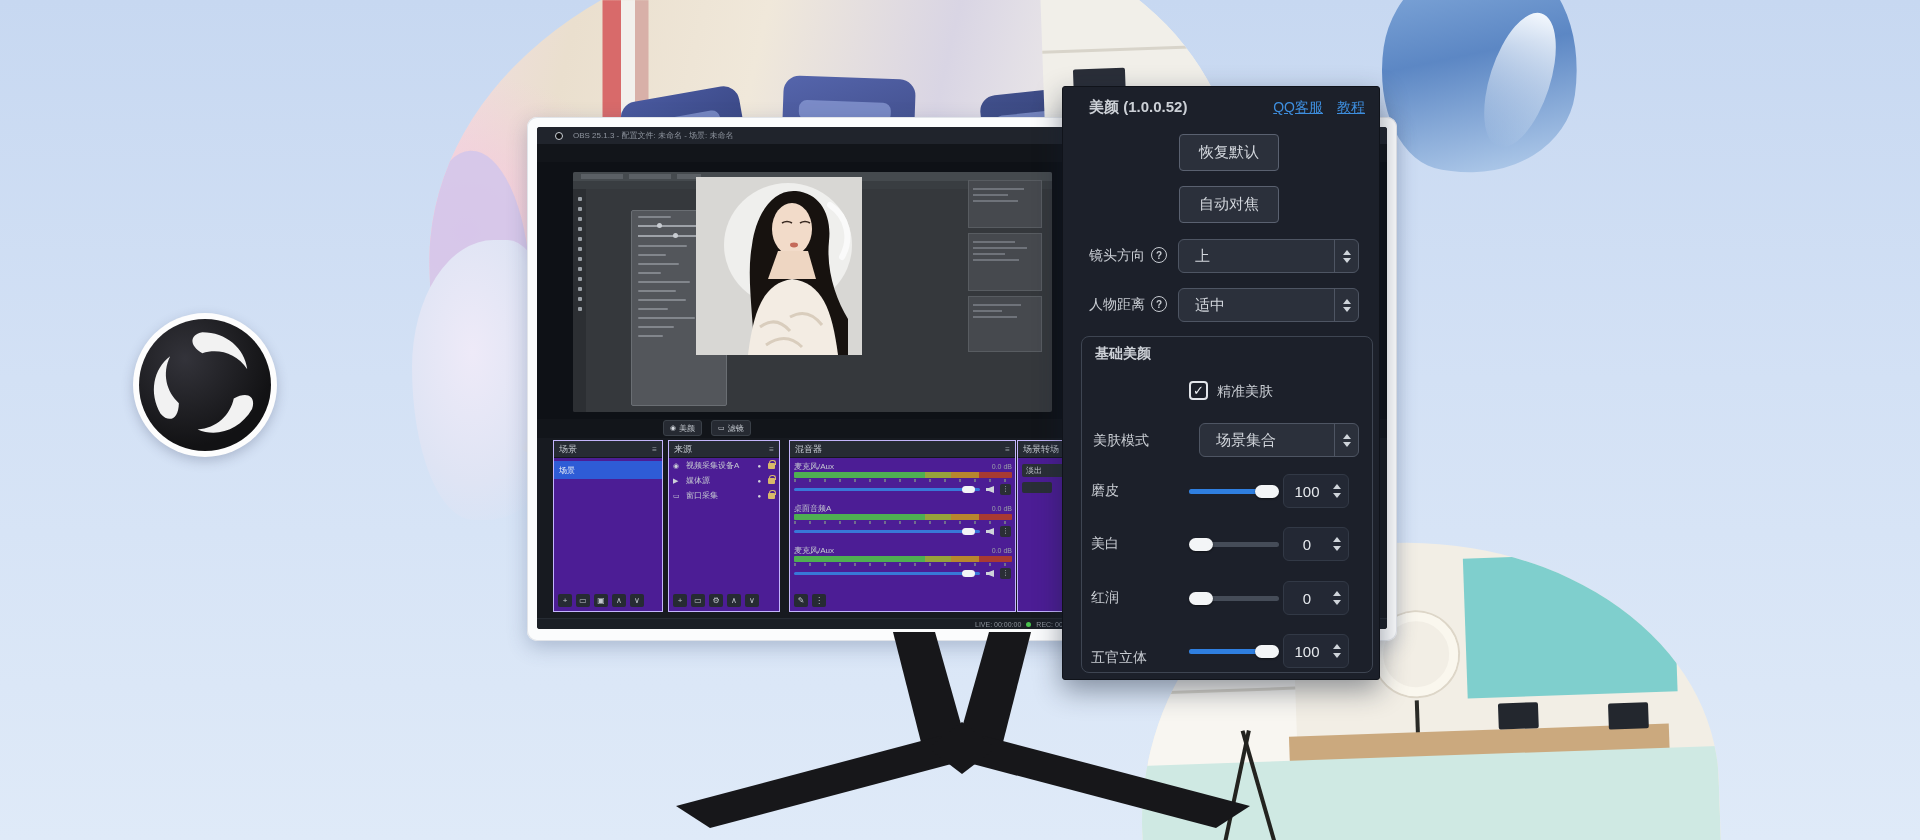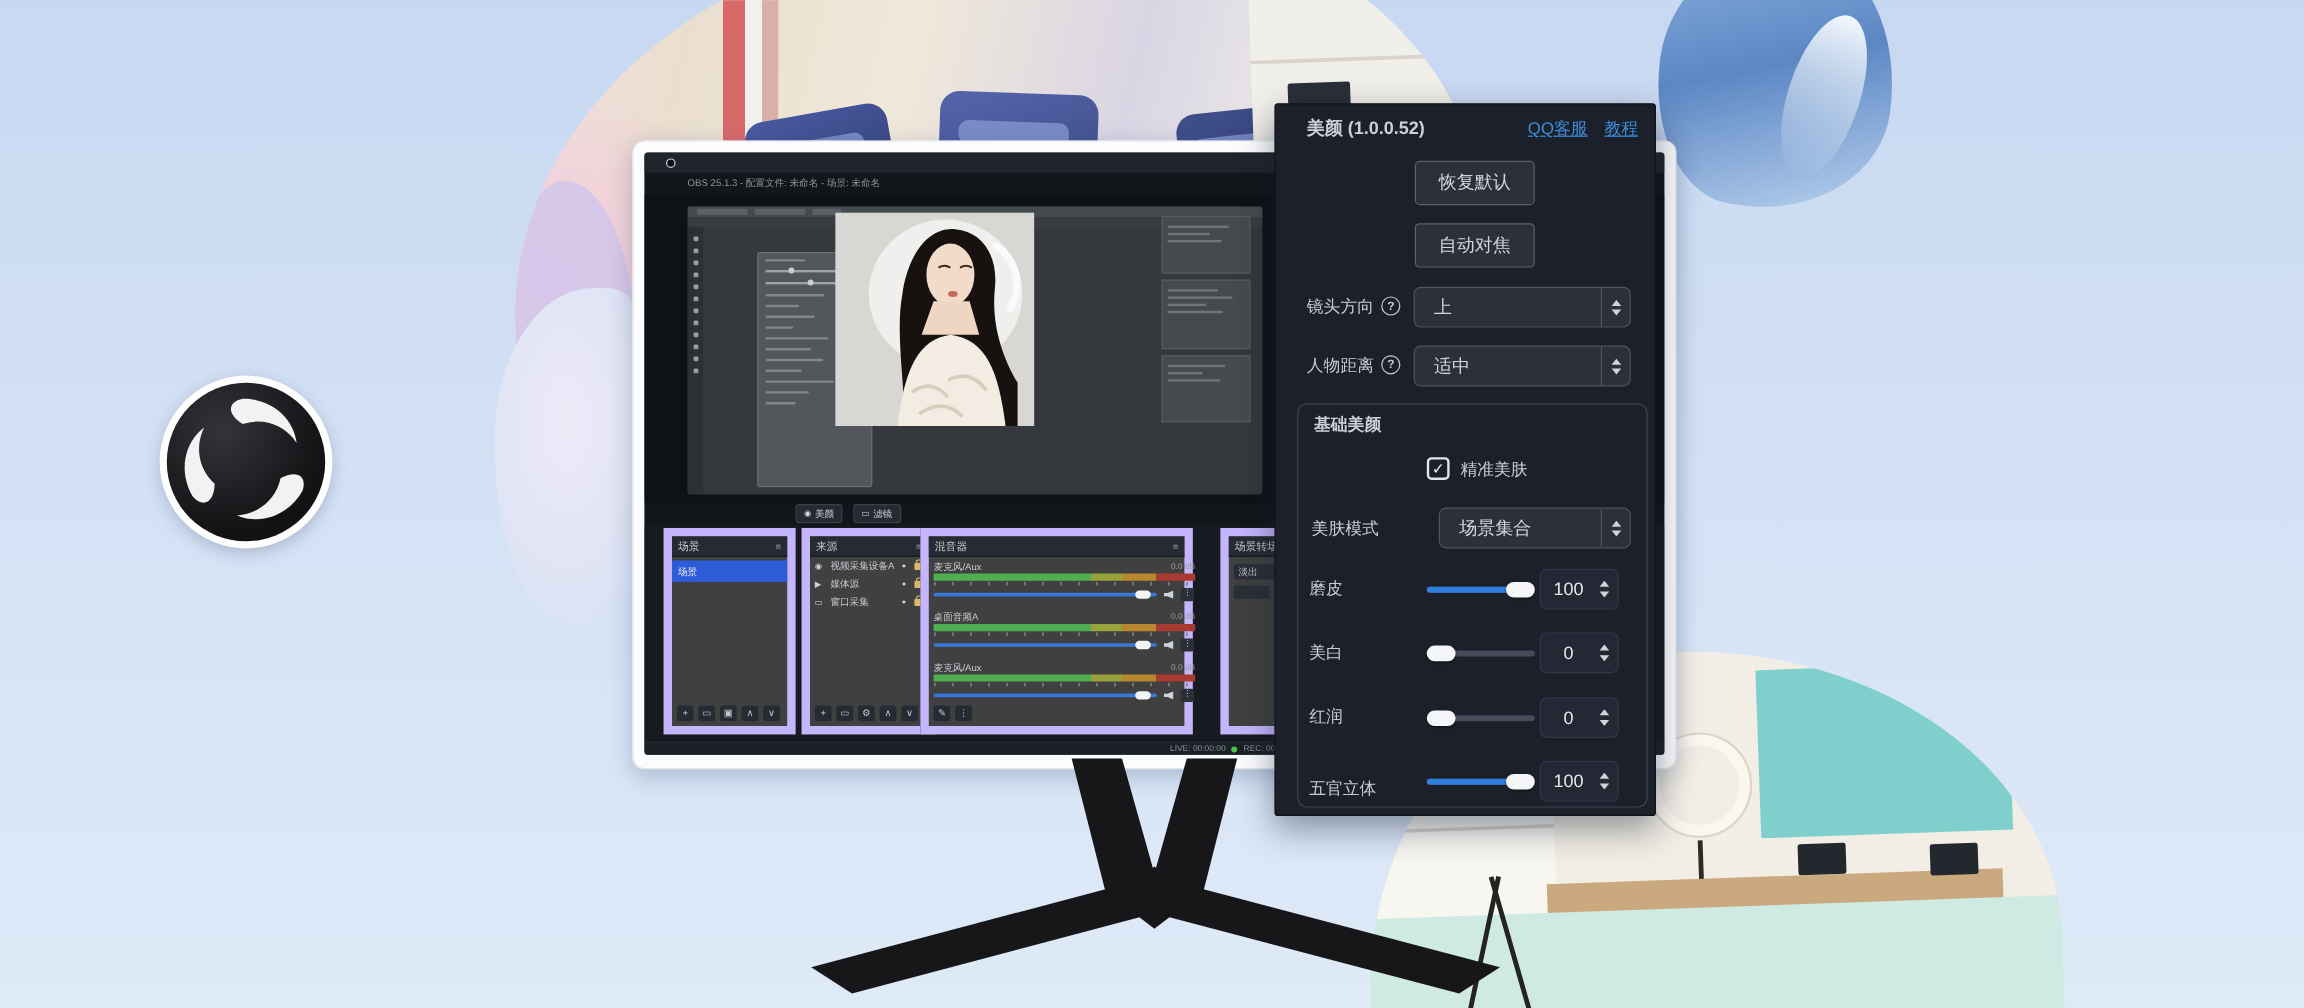--- a/index.html
+++ b/index.html
@@ -74,21 +74,21 @@
     border-radius:10px; box-shadow:0 6px 20px rgba(60,80,120,.3), inset 0 0 0 1px #e1e4e9; }
   .monitor-screen { left:537px; top:127px; width:850px; height:502px; background:#12151a;
     border-radius:3px; overflow:hidden; }
   .stand-svg { left:640px; top:626px; width:644px; height:204px; }
 
   
   .scr { position:absolute; }
   .titlebar { left:0; top:0; width:850px; height:17px; background:#20242c; }
   .title-dot { left:18px; top:5px; width:8px; height:8px; border-radius:50%;
     background:#0e0f12; border:1.5px solid #cfd4da; }
-  .title-text { left:36px; top:20px; font-size:8px; color:#8e949e; white-space:nowrap; }
+  .title-text { left:36px; top:3px; font-size:8px; color:#8e949e; white-space:nowrap; }
   .menubar { left:0; top:17px; width:850px; height:17px; background:#262b33;
     border-bottom:1px solid #14171c; display:flex; align-items:center; gap:13px; padding-left:12px; }
   .menu-item { font-size:9px; color:#b6bcc4; white-space:nowrap; }
   .previewarea { left:0; top:35px; width:850px; height:257px; background:#0e1116; }
 
   .ps-win { left:36px; top:10px; width:479px; height:240px; background:#35383c; border-radius:2px; overflow:hidden; }
   .ps-bar1 { left:0; top:0; width:100%; height:9px; background:#454a4e; display:flex; gap:6px; padding:2px 0 0 8px; }
   .ps-tab { width:42px; height:5px; background:#5b6065; }
   .ps-bar2 { left:0; top:9px; width:100%; height:8px; background:#393d41; }
   .ps-tools { left:0; top:17px; width:13px; height:223px; background:#2c2f33;
@@ -103,21 +103,21 @@
   .ps-right { left:395px; top:8px; width:74px; display:flex; flex-direction:column; gap:5px; }
   .ps-box { background:#46494e; border:1px solid #585c61; padding:3px 4px; }
   .ps-brow { height:2px; background:#6f737a; margin:4px 0; }
 
   .pv-btn { top:293px; height:16px; background:#262a32; border:1px solid #3a4048; border-radius:3px;
     display:flex; align-items:center; gap:3px; padding:0 6px; font-size:8px; color:#c6cbd2; }
   .pv-ico { font-size:7px; color:#d4d8de; }
 
   
   .docks { left:0; top:311px; width:850px; height:180px; background:#171a20; }
-  .dock { position:absolute; top:2px; background:#404040; border:7px solid #c4b5fd; height:172px; }
+  .dock { position:absolute; top:2px; background:#4c1d95; border:1px solid #c4b5fd; height:172px; }
   .dock-head { height:17px; background:#262b33; display:flex; align-items:center;
     justify-content:space-between; padding:0 5px; border-bottom:1px solid #14171c; }
   .dock-title { font-size:9px; color:#c2c7ce; white-space:nowrap; }
   .dock-menu { font-size:8px; color:#9aa0a8; }
   .scene-item { margin-top:3px; height:18px; background:#2e5cd6; color:#eef1f6; font-size:8px;
     display:flex; align-items:center; padding-left:5px; }
   .src-row { display:flex; align-items:center; height:15px; padding:0 4px; gap:4px; }
   .src-ico { font-size:7px; color:#ccd1d8; width:9px; }
   .src-name { flex:1; font-size:8px; color:#c6cbd2; white-space:nowrap; overflow:hidden; }
   .src-eye { font-size:6px; color:#d2d6dc; }
@@ -391,21 +391,21 @@
         </div>
         <div class="dock-tools">
           <div class="tool-btn">+</div>
           <div class="tool-btn">▭</div>
           <div class="tool-btn">⚙</div>
           <div class="tool-btn">∧</div>
           <div class="tool-btn">∨</div>
         </div>
       </div>
 
-      <div class="dock" style="left:230px;width:227px">
+      <div class="dock" style="left:252px;width:227px">
         <div class="dock-head">
           <span class="dock-title">混音器</span>
           <span class="dock-menu">≡</span>
         </div>
         <div class="mix-ch" style="top:20px">
           <div class="mix-lblrow">
               <span class="mix-name">麦克风/Aux</span>
               <span class="mix-db">0.0 dB</span>
             </div>
           <div class="meter"></div>

